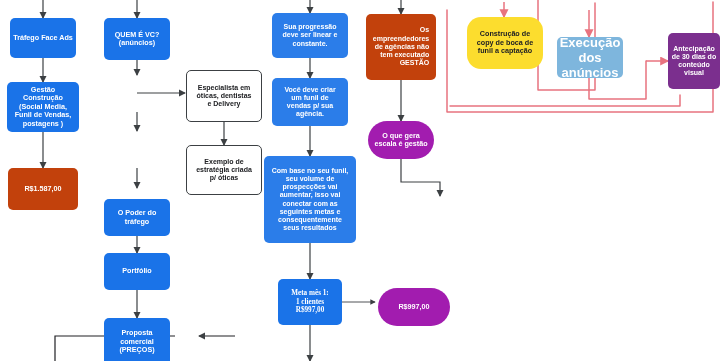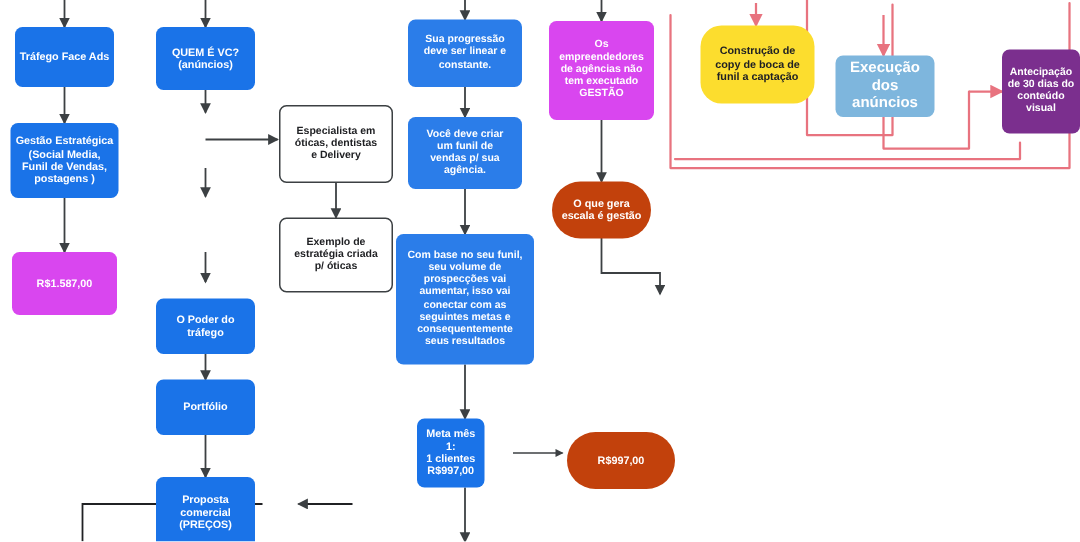--- a/index.html
+++ b/index.html
@@ -42,29 +42,30 @@
   }
   .n-blue-soft {
     background: #2b7de9;
     color: #ffffff;
     border-radius: 5px;
     font-weight: 700;
     font-size: 7px;
     padding: 2px 2px;
   }
   .n-red {
-    background: #d946ef;
-    color: #ffffff;
-    border-radius: 5px;
-    font-weight: 700;
-    font-size: 7.2px;
-    padding: 2px 3px;
+    background: #c2410c;
+    color: #ffffff;
+    border-radius: 5px;
+    font-weight: 700;
+    font-size: 7.2px;
+    padding: 2px 3px;
+    text-align: right;
   }
   .n-red-pill {
-    background: #c2410c;
+    background: #a21caf;
     color: #ffffff;
     border-radius: 26px;
     font-weight: 700;
     font-size: 7.2px;
     padding: 19px 3px;
   }
   .n-white {
     background: #ffffff;
     color: #202124;
     border: 1.1px solid #3c4043;
@@ -79,21 +80,21 @@
     border-radius: 14px;
     font-weight: 700;
     font-size: 7.2px;
     padding: 2px 3px;
   }
   .n-lightblue {
     background: #7eb6dd;
     color: #ffffff;
     border-radius: 5px;
     font-weight: 700;
-    font-size: 10px;
+    font-size: 13px;
     padding: 2px 3px;
   }
   .n-purple {
     background: #7b2f8e;
     color: #ffffff;
     border-radius: 5px;
     font-weight: 700;
     font-size: 7px;
     padding: 2px 3px;
   }
@@ -168,21 +169,21 @@
     </g>
     <g stroke="#e8737f" stroke-width="1.5" fill="none" marker-end="url(#arrP)">
       <path d="M504,2 L504,17"></path>
       <path d="M589,10 L589,37"></path>
       <path d="M646,61 L668,61"></path>
     </g>
   </svg>
 
   <div class="node n-blue" style="left:10px; top:18px; width:66px; height:40px;">Tráfego Face Ads</div>
 
-  <div class="node n-blue" style="left:7px; top:82px; width:72px; height:50px;">Gestão Estratégica
+  <div class="node n-blue" style="left:7px; top:82px; width:72px; height:50px;">Gestão Construção
 (Social Media,
 Funil de Vendas,
 postagens )</div>
 
   <div class="node n-red" style="left:8px; top:168px; width:70px; height:42px;">R$1.587,00</div>
 
   <div class="node n-blue" style="left:104px; top:18px; width:66px; height:42px;">QUEM É VC?
 (anúncios)</div>
 
 
@@ -215,21 +216,21 @@
 
   <div class="node n-blue-soft" style="left:264px; top:156px; width:92px; height:87px; font-size:7px;">Com base no seu funil,
 seu volume de
 prospecções vai
 aumentar, isso vai
 conectar com as
 seguintes metas e
 consequentemente
 seus resultados</div>
 
-  <div class="node n-blue" style="left:278px; top:279px; width:45px; height:46px;">Meta mês 1:
+  <div class="node n-blue" style="left:278px; top:279px; width:64px; height:46px;font-family:Liberation Serif, serif;">Meta mês 1:
 1 clientes
 R$997,00</div>
 
   <div class="node n-red-pill" style="left:378px; top:288px; width:72px; height:28px;">R$997,00</div>
 
   <div class="node n-red" style="left:366px; top:14px; width:70px; height:66px; font-size:7px;">Os
 empreendedores
 de agências não
 tem executado
 GESTÃO</div>

